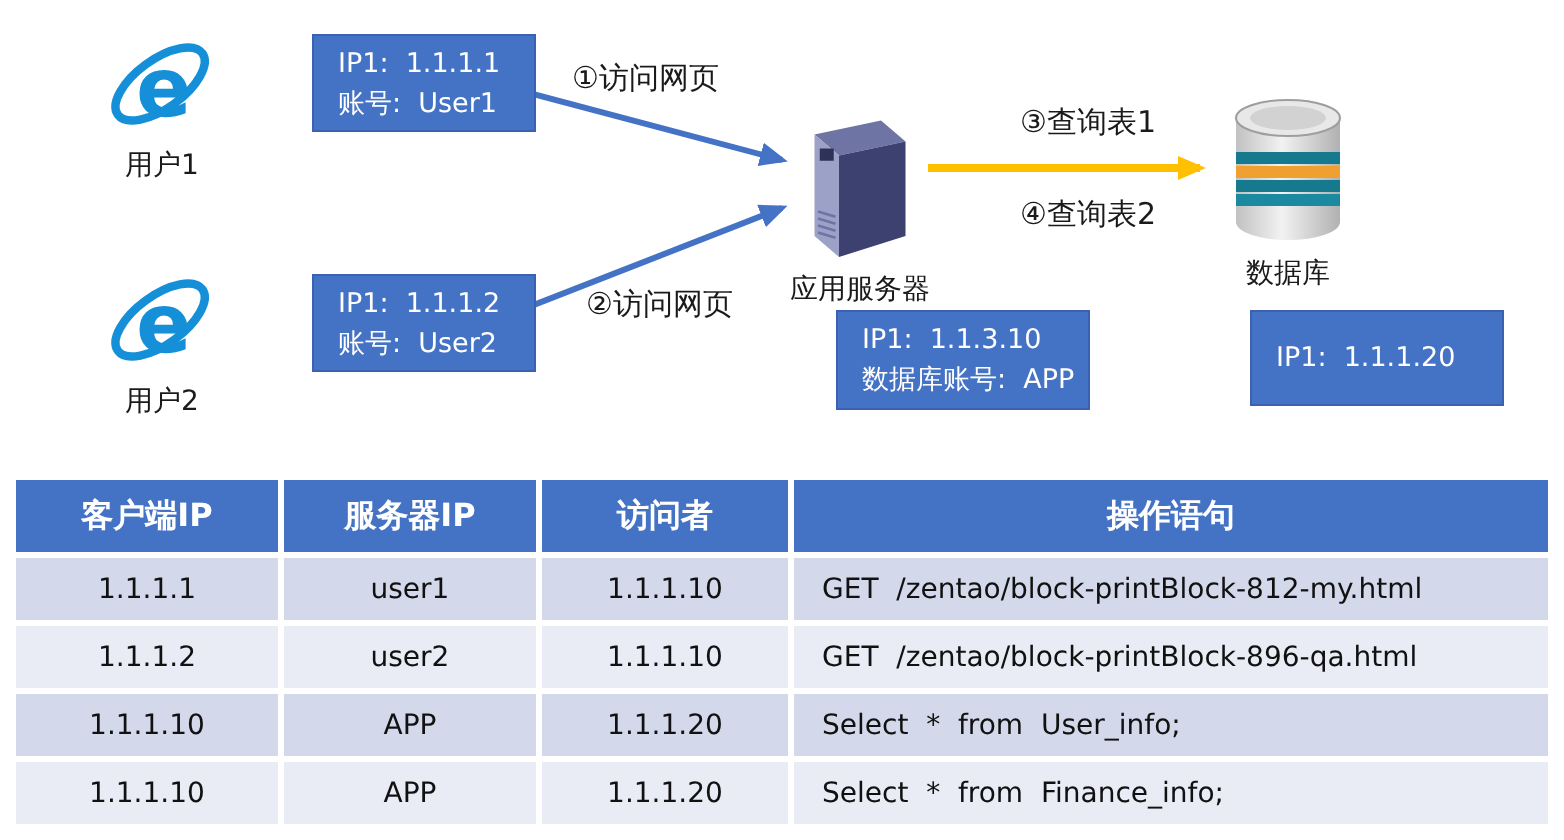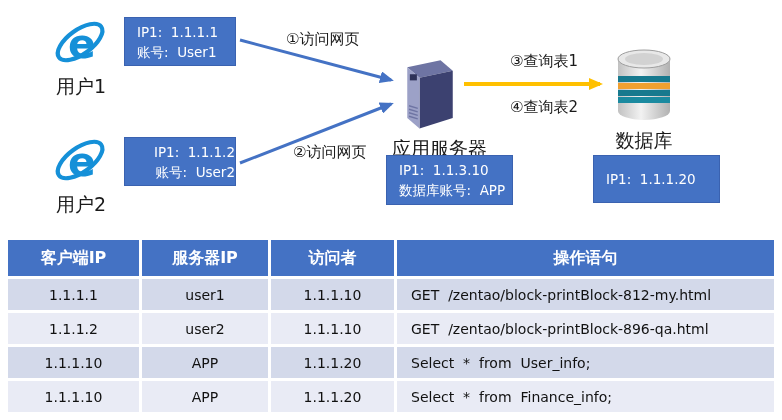--- a/index.html
+++ b/index.html
@@ -8,27 +8,27 @@
     font-family:"DejaVu Sans","Liberation Sans",sans-serif;
     color:#1a1a1a;overflow:hidden;
   }
   .screen{position:relative;width:782px;height:420px;background:#fff;}
 
   
   .stage{position:absolute;left:0;top:0;width:782px;height:236px;}
   .arrows{position:absolute;left:0;top:0;}
   .node{position:absolute;text-align:center;}
   .node-label{
-    font-size:19px;color:#1a1a1a;text-align:center;white-space:nowrap;
+    font-size:14px;color:#1a1a1a;text-align:center;white-space:nowrap;
   }
   .info-box{
     position:absolute;background:#4472C4;border:1px solid #3a62b0;
     color:#fff;font-size:13.5px;line-height:20px;
     display:flex;flex-direction:column;justify-content:center;
-    padding-left:12px;box-sizing:border-box;white-space:pre;
+    padding-left:12px;box-sizing:border-box;white-space:pre;margin-left:32px;
   }
   .arrow-label{
     position:absolute;font-size:15px;color:#1a1a1a;white-space:nowrap;
   }
 
   
   .logtable{
     position:absolute;left:8px;top:240px;width:766px;
     display:grid;
     grid-template-columns:131px 126px 123px 1fr;
@@ -80,21 +80,21 @@
       <div>账号:  User1</div>
     </div>
 
     <div class="node" style="left:50px;top:132px;width:62px;">
       <svg width="60" height="56" viewBox="0 0 64 60">
         <ellipse cx="31" cy="30" rx="28" ry="13" fill="none" stroke="#1590D8" stroke-width="4.5" transform="rotate(-36 31 30)"></ellipse>
         <text x="33" y="47" font-size="44" font-weight="bold" fill="#1590D8" text-anchor="middle" font-family="'DejaVu Sans',sans-serif">e</text>
       </svg>
       <div class="node-label">用户2</div>
     </div>
-    <div class="info-box" style="left:124px;top:137px;width:112px;height:49px;align-items:flex-end;">
+    <div class="info-box" style="left:124px;top:137px;width:112px;height:49px;">
       <div>IP1:  1.1.1.2</div>
       <div>账号:  User2</div>
     </div>
 
     <span class="arrow-label" style="left:286px;top:30px;">①访问网页</span>
     <span class="arrow-label" style="left:293px;top:143px;">②访问网页</span>
     <span class="arrow-label" style="left:510px;top:52px;">③查询表1</span>
     <span class="arrow-label" style="left:510px;top:98px;">④查询表2</span>
 
     <div class="node" style="left:392px;top:48px;width:76px;">

